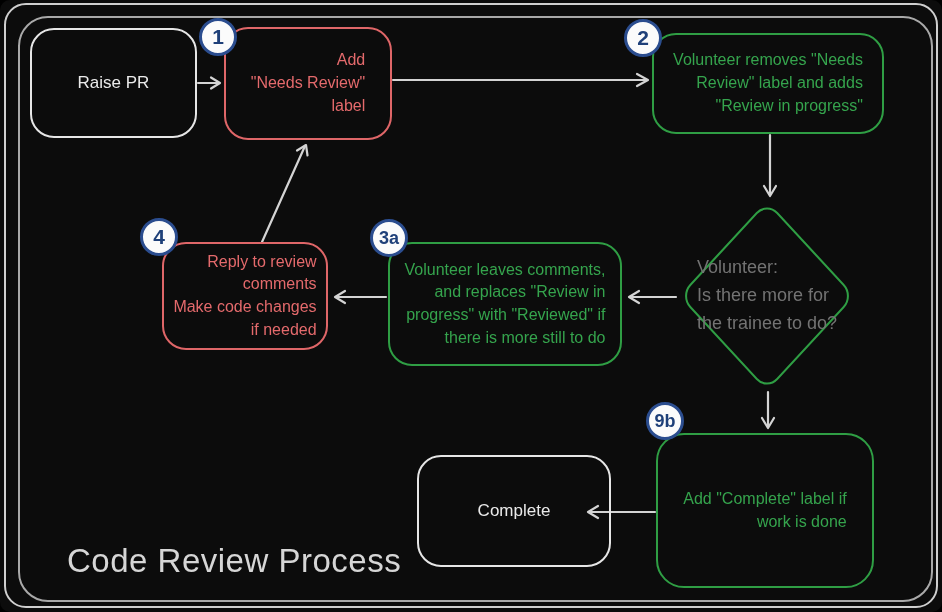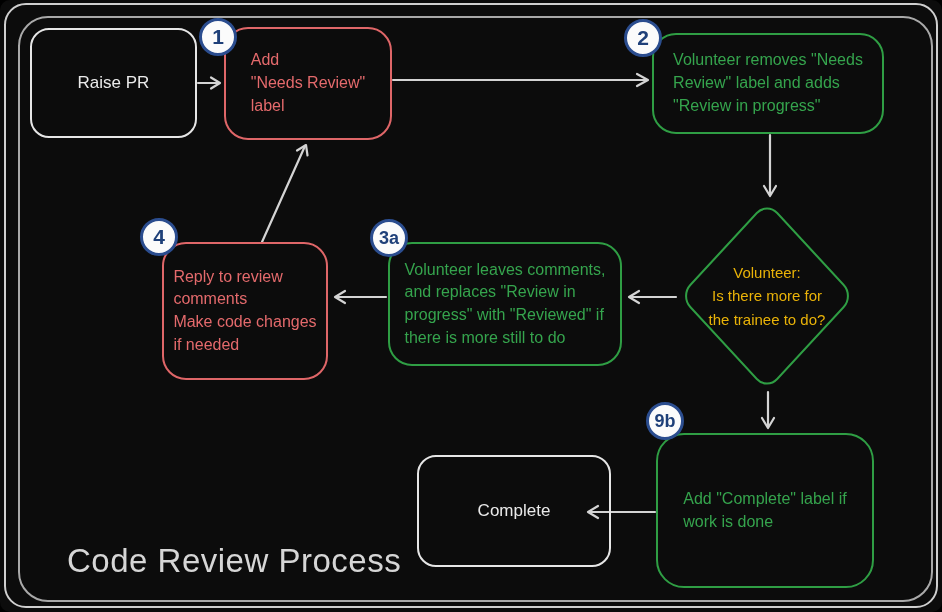--- a/index.html
+++ b/index.html
@@ -17,39 +17,38 @@
     pointer-events: none;
   }
   .inner-frame {
     position: absolute; left: 18px; top: 16px; right: 9px; bottom: 10px;
     border: 2px solid #a9a9a9; border-radius: 30px;
     pointer-events: none;
   }
   .node {
     position: absolute;
     display: flex; align-items: center; justify-content: center;
-    text-align: left;
+    text-align: right;
     border: 2px solid; border-radius: 24px;
     box-sizing: border-box;
     white-space: pre-line;
     line-height: 1.42;
     font-size: 16px;
     z-index: 2;
   }
   .node.red   { border-color: #df6668; color: #e46a6c; }
   .node.green { border-color: #2f9e44; color: #35a44d; }
   .node.neutral { border-color: #e6e6e6; color: #eaeaea; }
-  .node.big-text { font-size: 17px; border-radius: 19px; }
+  .node.big-text { font-size: 17px; }
   .diamond-label {
     position: absolute;
     display: flex; align-items: center; justify-content: center;
-    text-align: center;
     white-space: pre-line;
-    color: #eab308;
-    font-size: 15px; line-height: 1.55;
+    color: #737373;
+    font-size: 18px; line-height: 1.55;
     z-index: 3;
   }
   .badge {
     position: absolute;
     width: 38px; height: 38px;
     border-radius: 50%;
     background: #fbfbfb;
     border: 3px solid #2b4d8f;
     color: #1f4079;
     display: flex; align-items: center; justify-content: center;
@@ -127,21 +126,21 @@
 
   <div class="diamond-label" style="left:687px; top:250px; width:160px; height:92px;">Volunteer:
 Is there more for
 the trainee to do?</div>
 
   <div class="node green" style="left:388px; top:242px; width:234px; height:124px;">Volunteer leaves comments,
 and replaces "Review in
 progress" with "Reviewed" if
 there is more still to do</div>
 
-  <div class="node red" style="left:162px; top:242px; width:166px; height:138px;">Reply to review
+  <div class="node red" style="left:162px; top:242px; width:166px; height:108px;">Reply to review
 comments
 Make code changes
 if needed</div>
 
   <div class="node green" style="left:656px; top:433px; width:218px; height:155px; border-radius:28px;">Add "Complete" label if
 work is done</div>
 
   <div class="node neutral big-text" style="left:417px; top:455px; width:194px; height:112px;">Complete</div>
 
   <div class="badge" style="left:199px; top:18px;">1</div>

